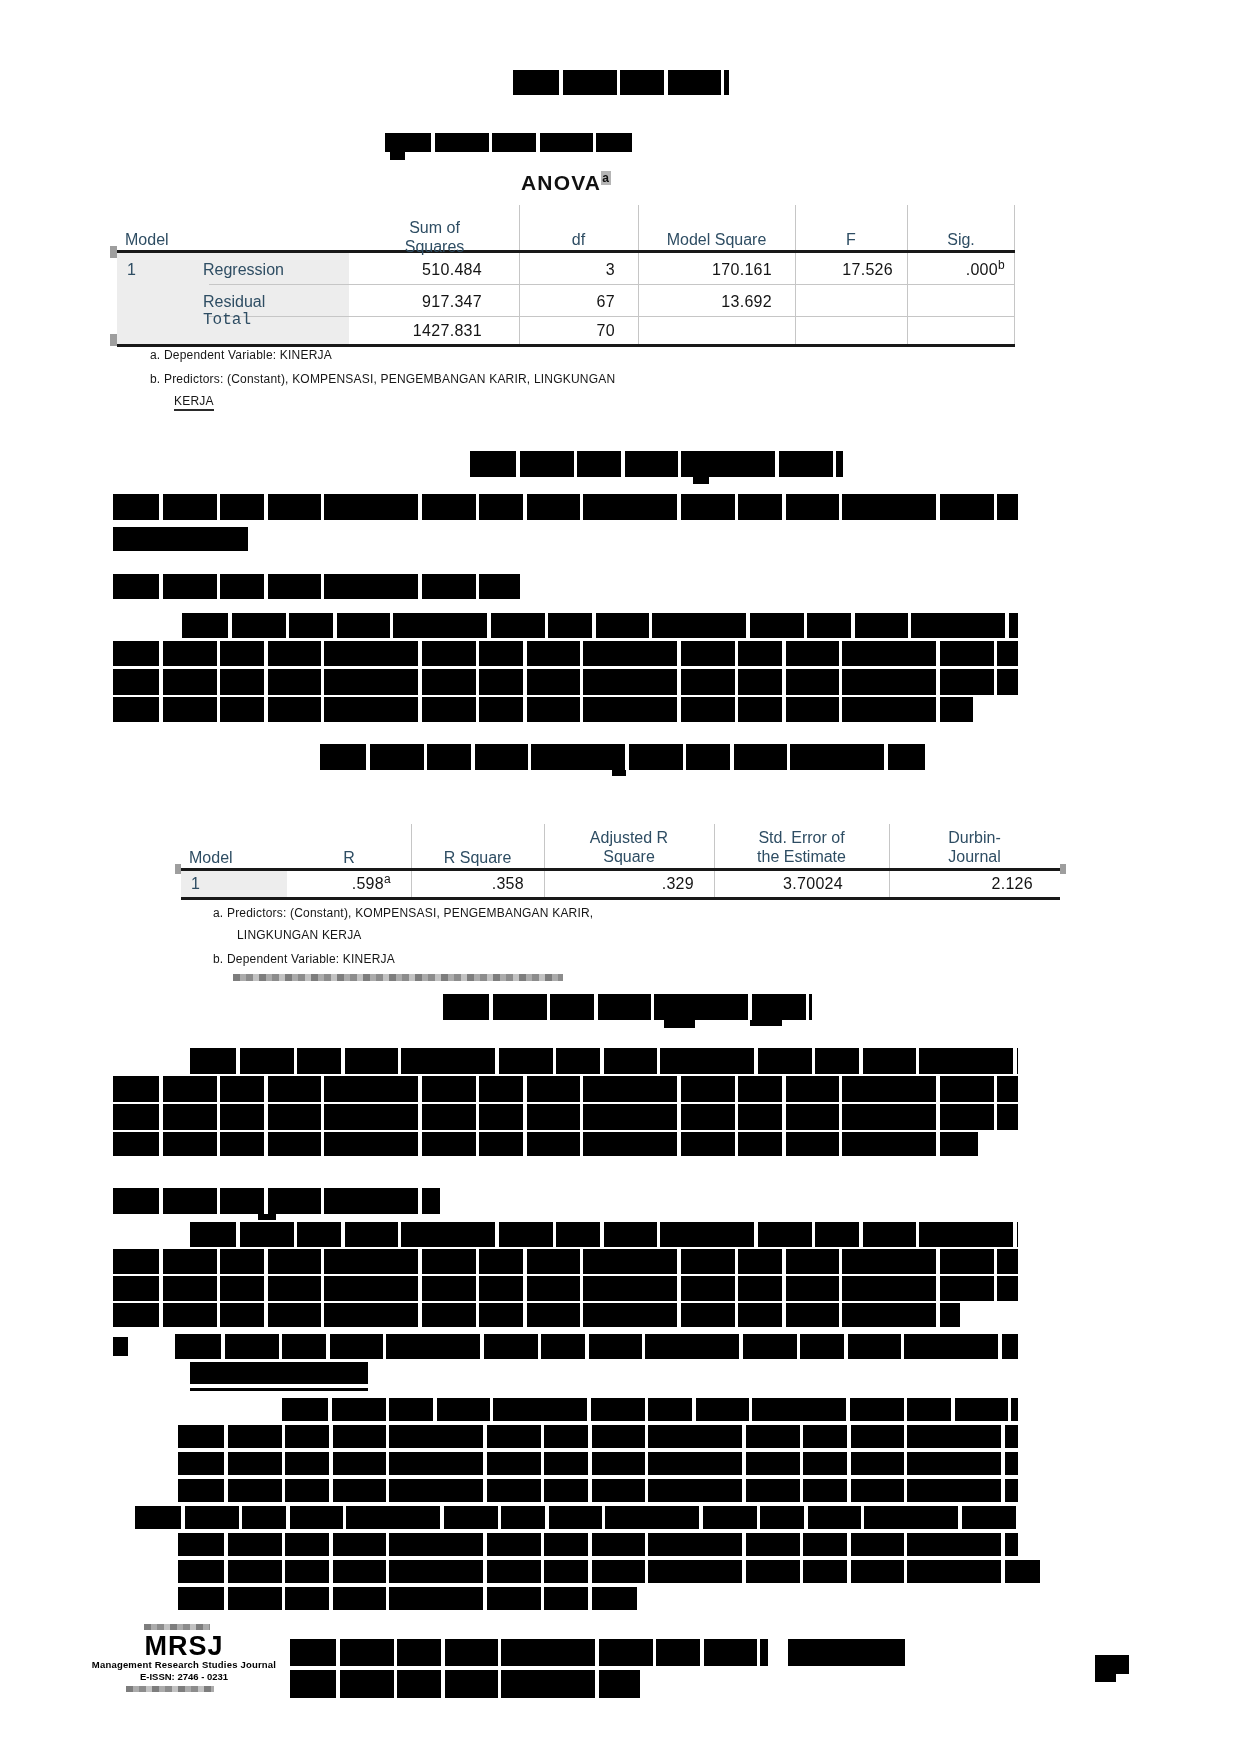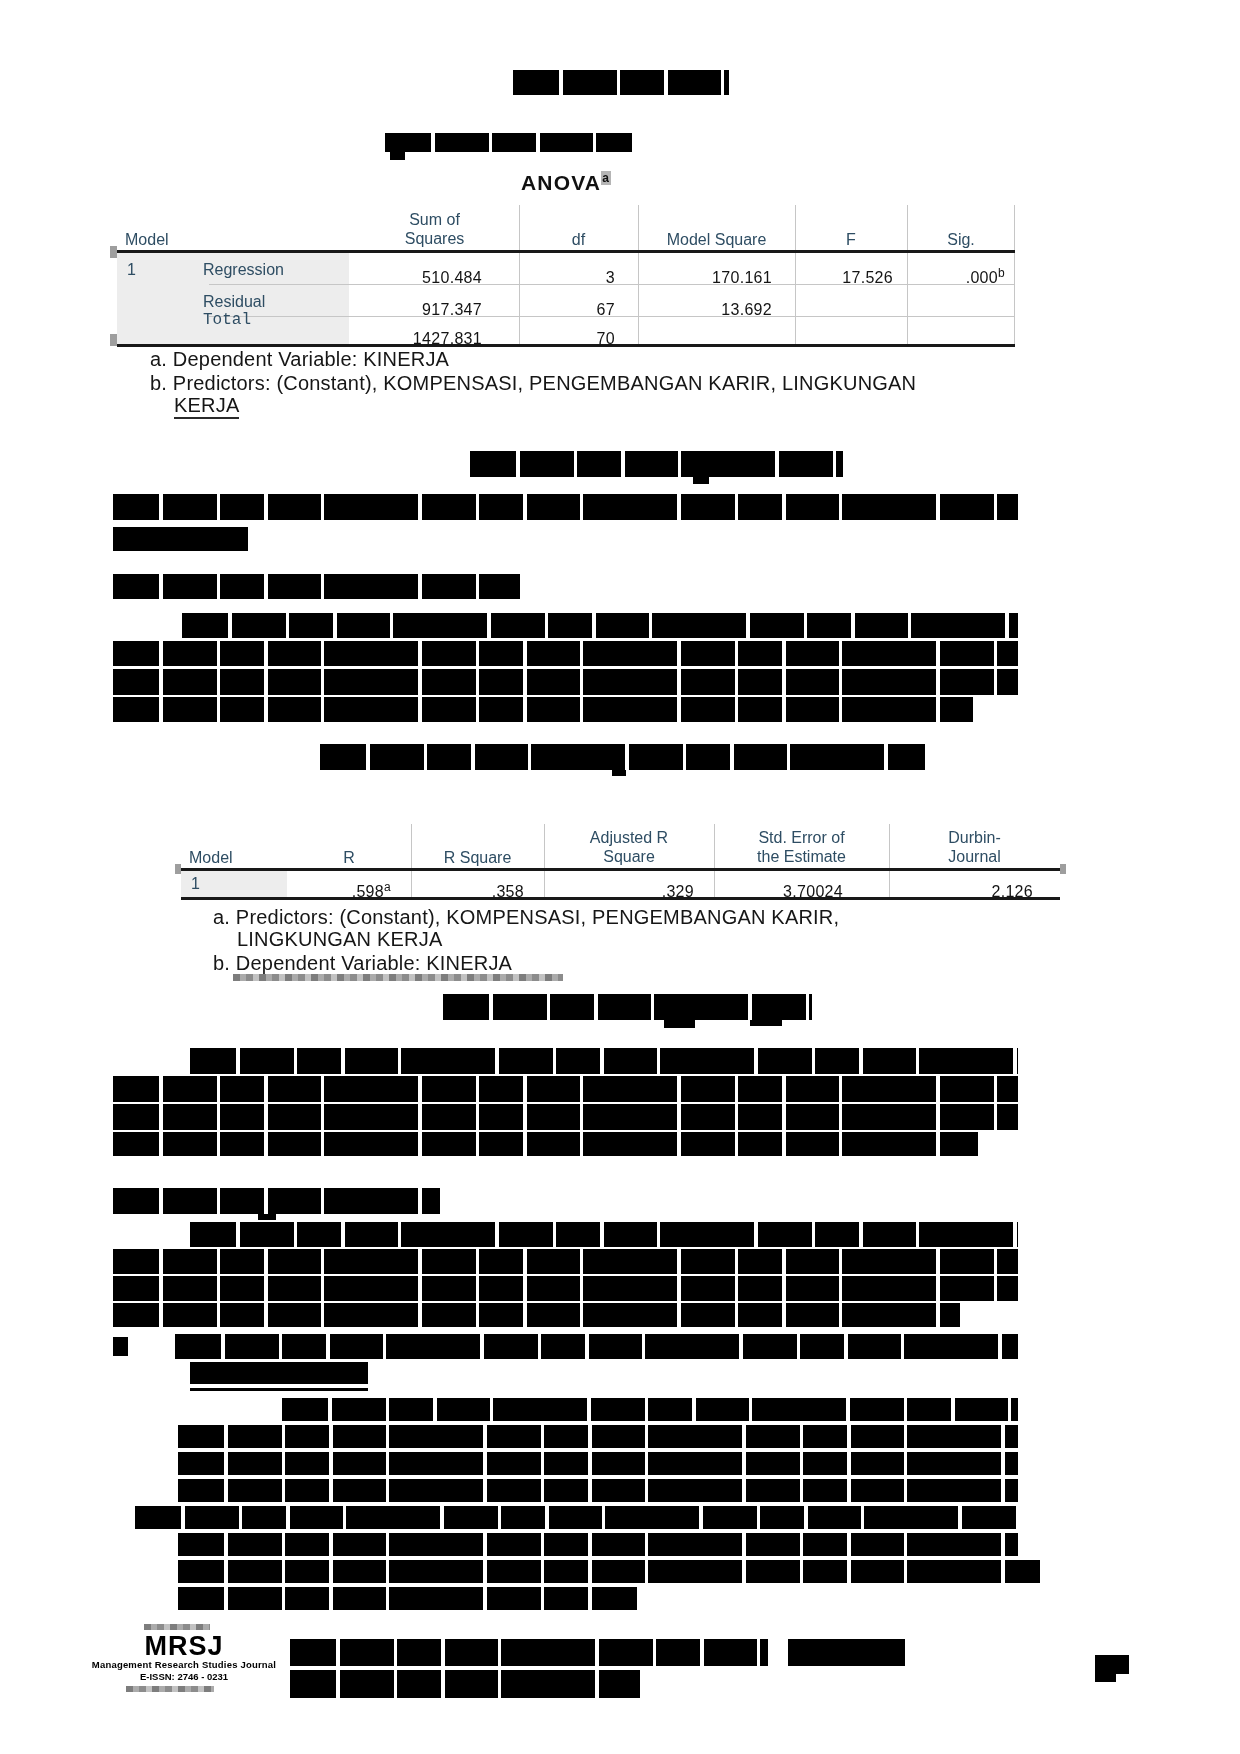--- a/index.html
+++ b/index.html
@@ -14,26 +14,26 @@
         transparent 155px 208px, #fff 208px 211px, transparent 211px 259px);}
   
   .vline{position:absolute;width:1px;background:#c6c6c6;}
   .thick{position:absolute;height:3px;background:#181818;}
   .thin{position:absolute;height:1px;background:#c6c6c6;}
   .nub{position:absolute;background:#9e9e9e;}
   .stubbg{position:absolute;background:#ededed;}
   .hdr{position:absolute;color:#2e4d63;font-size:16px;line-height:19px;}
   .hdr.center{text-align:center;}
   .lbl{position:absolute;color:#2e4d63;font-size:16px;}
-  .num{position:absolute;color:#141414;font-size:16px;text-align:right;letter-spacing:.3px;margin-top:8px;}
+  .num{position:absolute;color:#141414;font-size:16px;text-align:right;letter-spacing:.3px;}
   .tbltitle{position:absolute;text-align:center;font-weight:bold;font-size:21px;
             letter-spacing:1.2px;color:#111;}
   .sup{font-size:12px;vertical-align:super;line-height:0;}
   .suphl{background:#b5b5b5;padding:0 1px;}
-  .fn{position:absolute;font-size:20px;color:#161616;letter-spacing:.2px;white-space:nowrap;}
+  .fn{position:absolute;font-size:12px;color:#161616;letter-spacing:.2px;white-space:nowrap;}
   .underl{border-bottom:2px solid #2a2a2a;padding-bottom:1px;}
   .graybar{position:absolute;background-image:repeating-linear-gradient(90deg,#7d7d7d 0 7px,#ababab 7px 13px,#8c8c8c 13px 20px,#c2c2c2 20px 26px);}
   .logo{position:absolute;left:86px;top:1624px;width:196px;text-align:center;color:#000;}
   .logo-acronym{font-size:27px;font-weight:800;letter-spacing:1px;line-height:26px;}
   .logo-name{font-size:9.5px;font-weight:bold;letter-spacing:.2px;line-height:12px;}
   .logo-issn{font-size:9.5px;font-weight:bold;line-height:12px;}
 </style>
 </head>
 <body>
 
@@ -55,21 +55,21 @@
     <div class="vline" style="left:790px;top:0;height:139px;"></div>
     <div class="vline" style="left:897px;top:0;height:139px;"></div>
     <div class="thick" style="left:0;top:45px;width:898px;"></div>
     <div class="thick" style="left:0;top:139px;width:898px;"></div>
     <div class="thin" style="left:92px;top:79px;width:806px;"></div>
     <div class="thin" style="left:92px;top:111px;width:806px;"></div>
     <div class="nub" style="left:-7px;top:41px;width:7px;height:12px;"></div>
     <div class="nub" style="left:-7px;top:129px;width:7px;height:12px;"></div>
 
     <div class="hdr" style="left:8px;top:25px;">Model</div>
-    <div class="hdr center" style="left:233px;top:5px;width:169px;">
+    <div class="hdr center" style="left:233px;top:13px;width:169px;">
       <span>Sum of</span><br>
       <span>Squares</span>
     </div>
     <div class="hdr center" style="left:402px;top:25px;width:119px;">df</div>
     <div class="hdr center" style="left:521px;top:25px;width:157px;">Model Square</div>
     <div class="hdr center" style="left:678px;top:25px;width:112px;">F</div>
     <div class="hdr center" style="left:790px;top:25px;width:108px;">Sig.</div>
 
     <div class="lbl" style="left:10px;top:56px;">1</div>
     <div class="lbl" style="left:86px;top:56px;">Regression</div>

